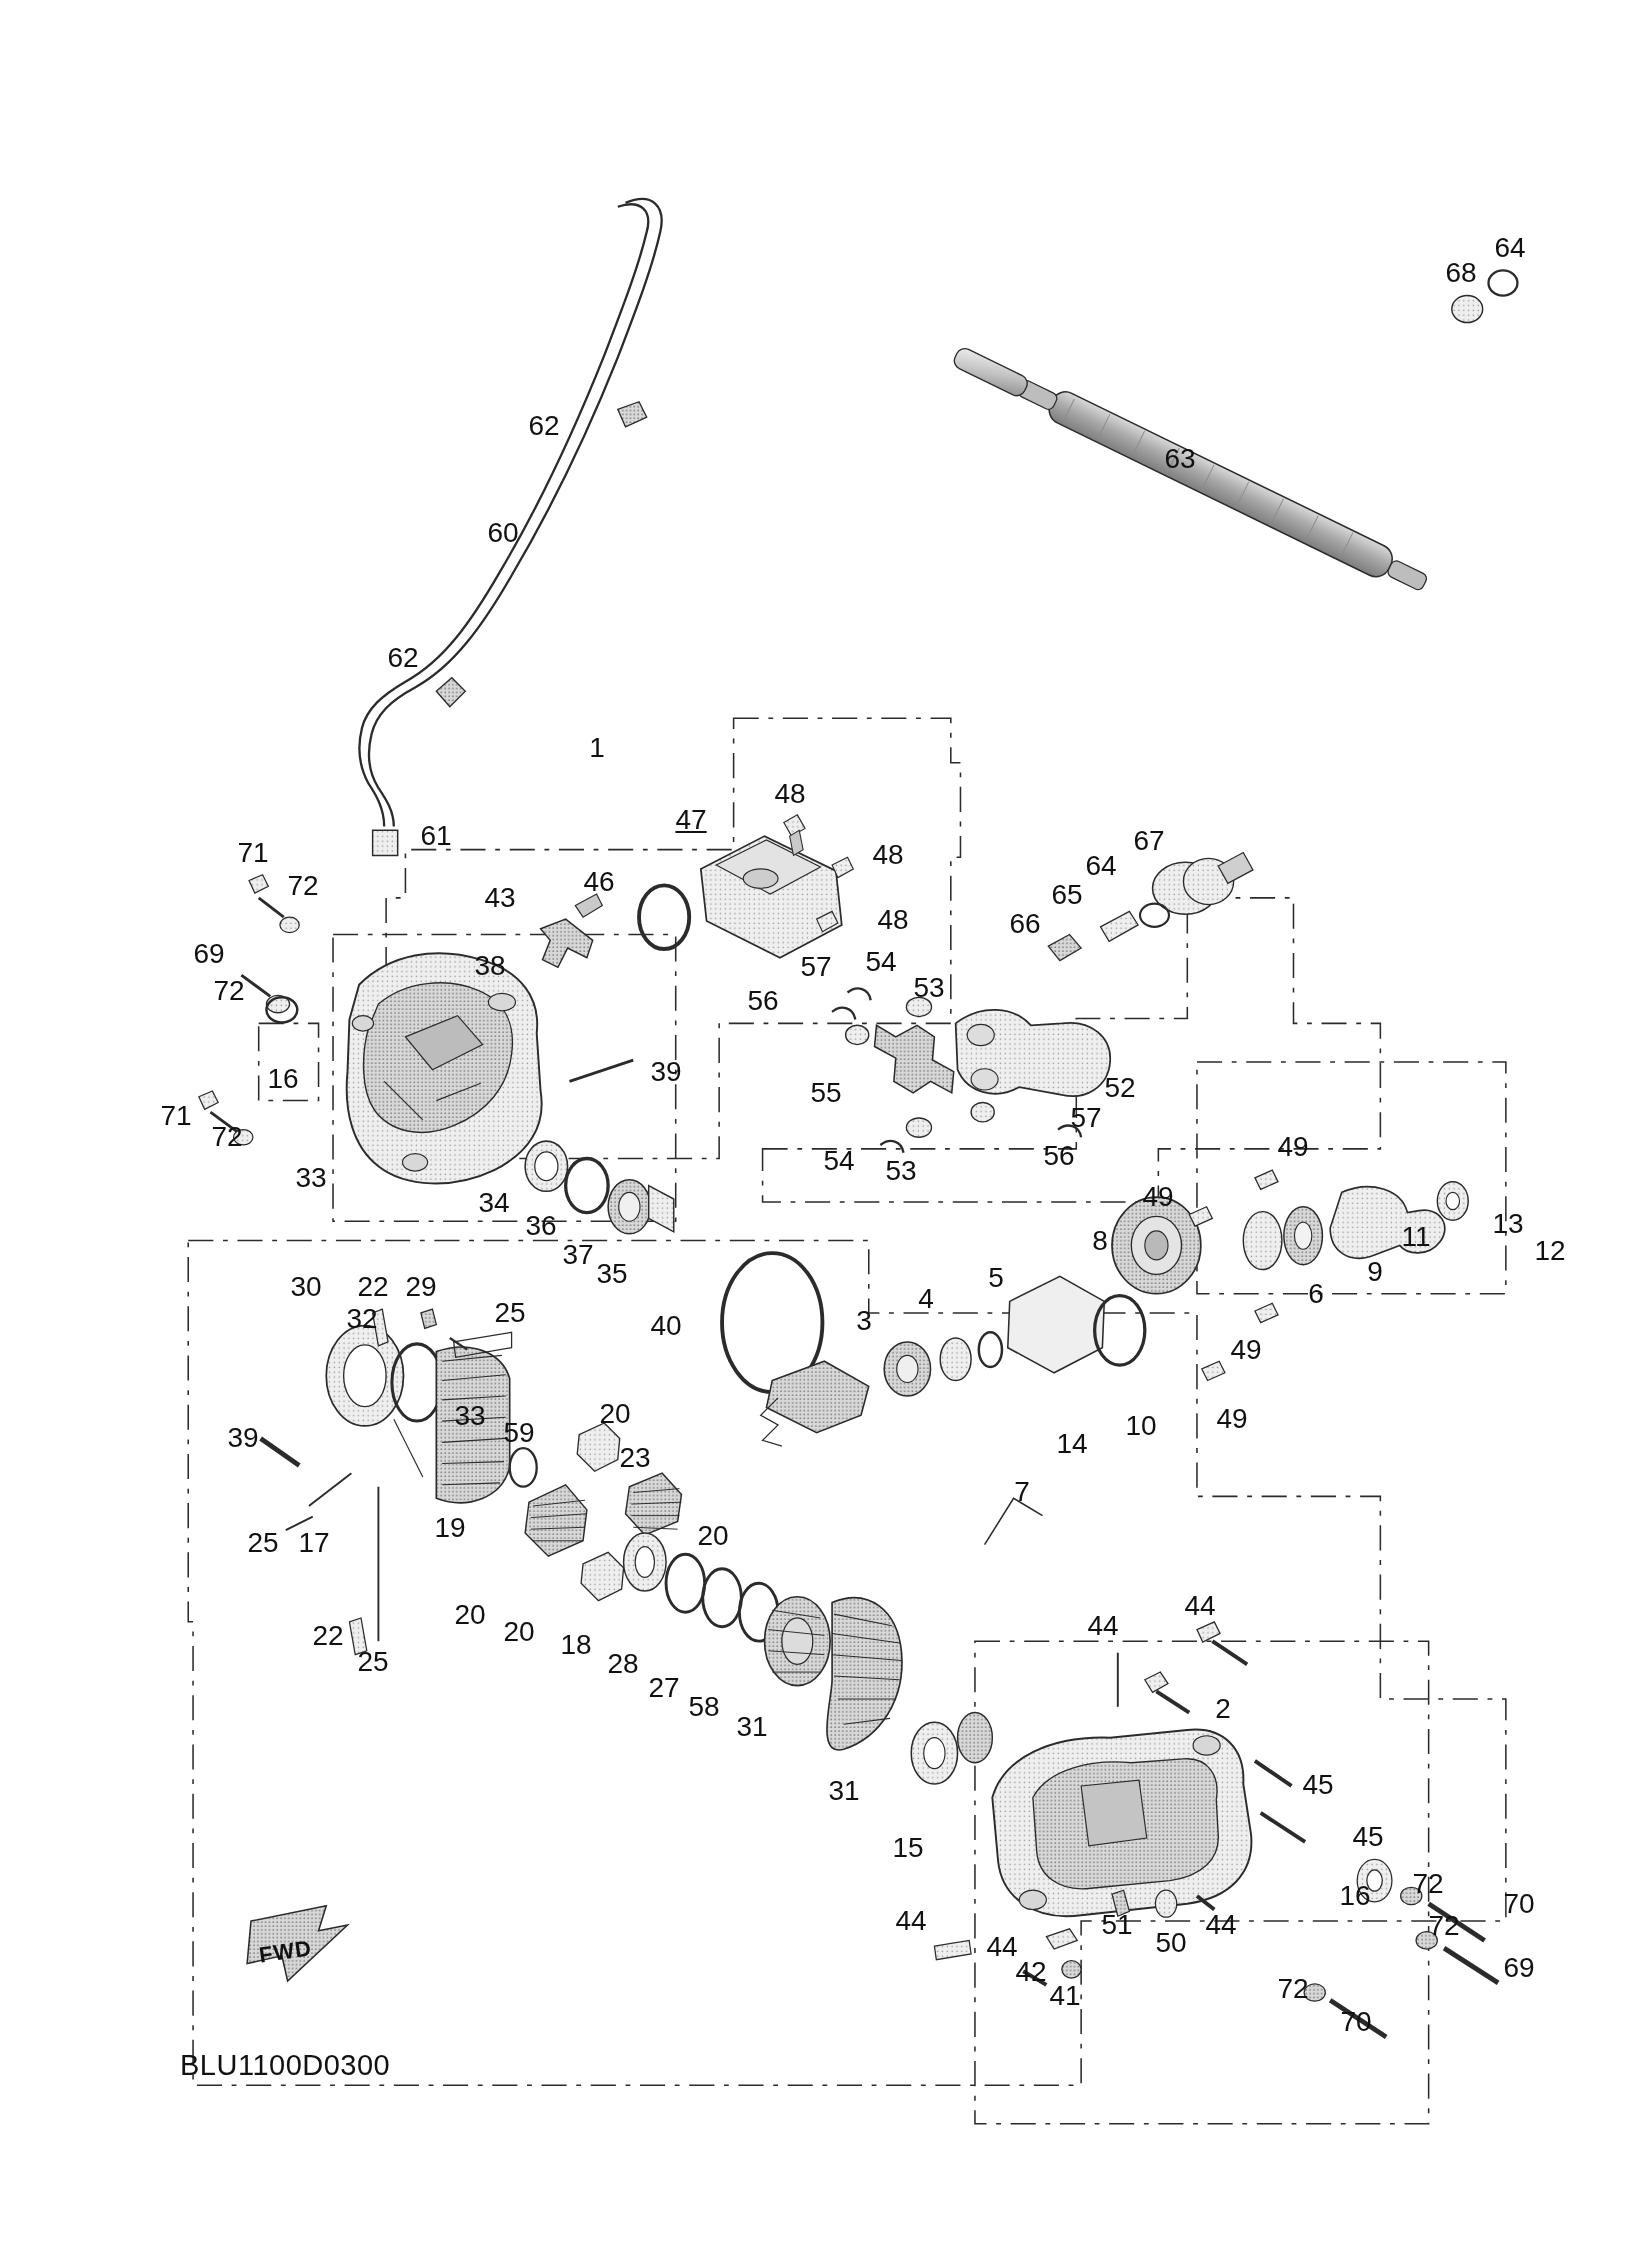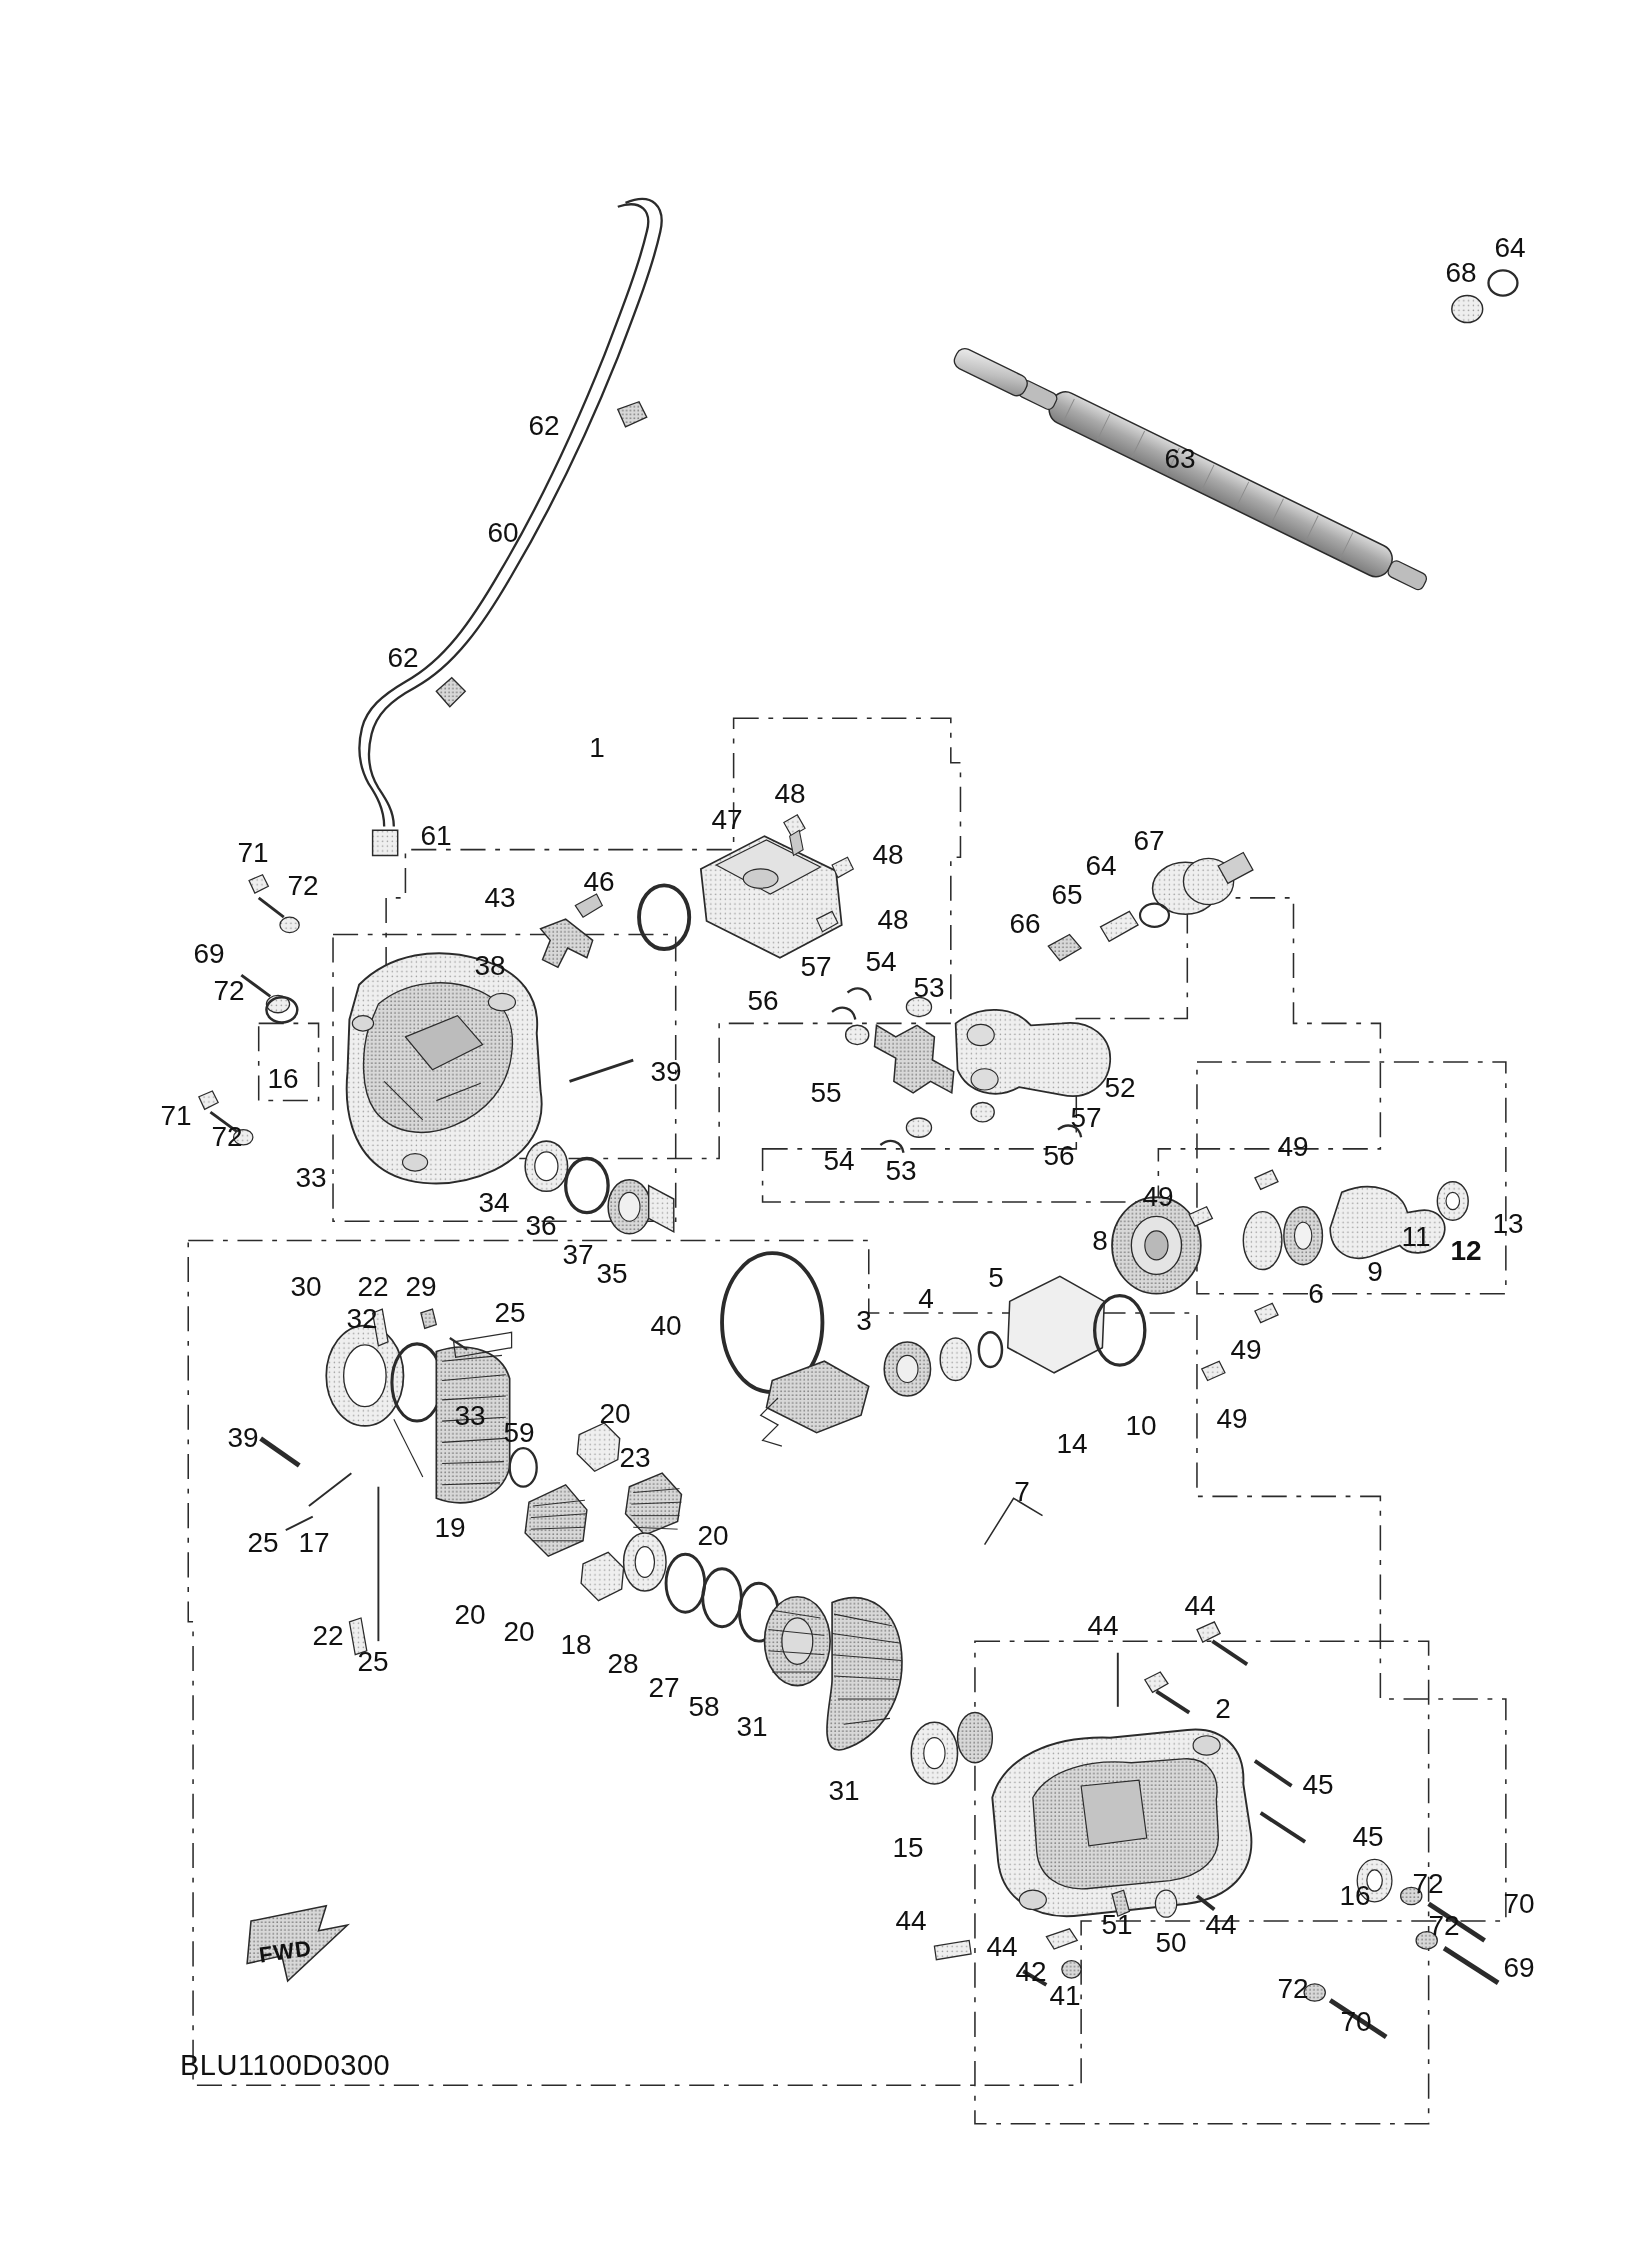--- a/index.html
+++ b/index.html
@@ -379,21 +379,21 @@
   </svg>
 
   <div class="calloutLayer">
       <div class="callout" style="left: 1510px; top: 248px;">64</div>
       <div class="callout" style="left: 1461px; top: 273px;">68</div>
       <div class="callout" style="left: 1180px; top: 459px;">63</div>
       <div class="callout" style="left: 544px; top: 426px;">62</div>
       <div class="callout" style="left: 503px; top: 533px;">60</div>
       <div class="callout" style="left: 403px; top: 658px;">62</div>
       <div class="callout" style="left: 597px; top: 748px;">1</div>
-      <div class="callout" style="left: 727px; top: 820px;">47</div>
+      <div class="callout" style="left: 691px; top: 820px; text-decoration: underline;">47</div>
       <div class="callout" style="left: 790px; top: 794px;">48</div>
       <div class="callout" style="left: 888px; top: 855px;">48</div>
       <div class="callout" style="left: 599px; top: 882px;">46</div>
       <div class="callout" style="left: 893px; top: 920px;">48</div>
       <div class="callout" style="left: 1149px; top: 841px;">67</div>
       <div class="callout" style="left: 1101px; top: 866px;">64</div>
       <div class="callout" style="left: 1067px; top: 895px;">65</div>
       <div class="callout" style="left: 1025px; top: 924px;">66</div>
       <div class="callout" style="left: 436px; top: 836px;">61</div>
       <div class="callout" style="left: 500px; top: 898px;">43</div>
@@ -418,21 +418,21 @@
       <div class="callout" style="left: 1059px; top: 1156px;">56</div>
       <div class="callout" style="left: 1086px; top: 1118px;">57</div>
       <div class="callout" style="left: 1293px; top: 1147px;">49</div>
       <div class="callout" style="left: 1158px; top: 1197px;">49</div>
       <div class="callout" style="left: 1100px; top: 1241px;">8</div>
       <div class="callout" style="left: 494px; top: 1203px;">34</div>
       <div class="callout" style="left: 541px; top: 1226px;">36</div>
       <div class="callout" style="left: 578px; top: 1255px;">37</div>
       <div class="callout" style="left: 612px; top: 1274px;">35</div>
       <div class="callout" style="left: 1416px; top: 1237px;">11</div>
-      <div class="callout" style="left: 1466px; top: 1251px; font-weight: bold;">12</div>
+      <div class="callout" style="left: 1550px; top: 1251px;">12</div>
       <div class="callout" style="left: 1508px; top: 1224px;">13</div>
       <div class="callout" style="left: 1375px; top: 1272px;">9</div>
       <div class="callout" style="left: 1316px; top: 1294px;">6</div>
       <div class="callout" style="left: 996px; top: 1278px;">5</div>
       <div class="callout" style="left: 926px; top: 1299px;">4</div>
       <div class="callout" style="left: 864px; top: 1321px;">3</div>
       <div class="callout" style="left: 1246px; top: 1350px;">49</div>
       <div class="callout" style="left: 1232px; top: 1419px;">49</div>
       <div class="callout" style="left: 306px; top: 1287px;">30</div>
       <div class="callout" style="left: 373px; top: 1287px;">22</div>

